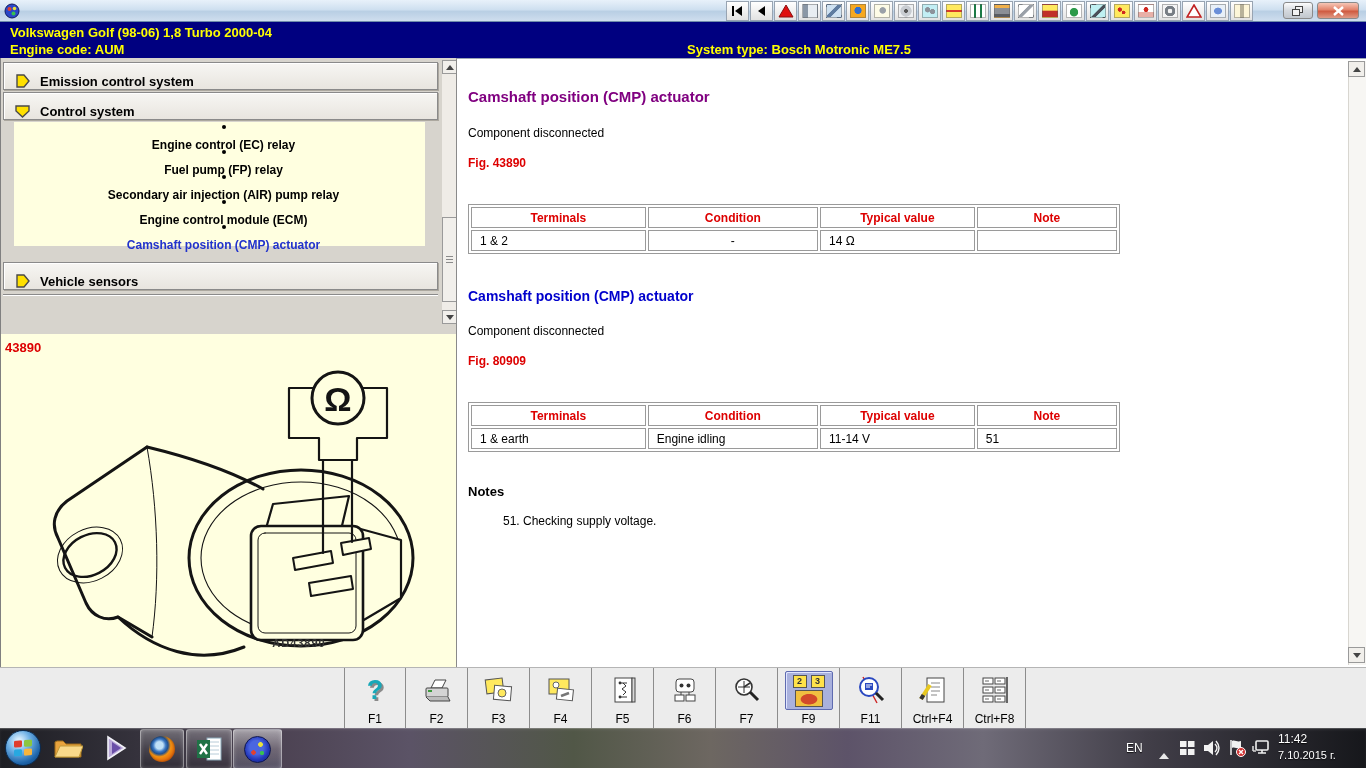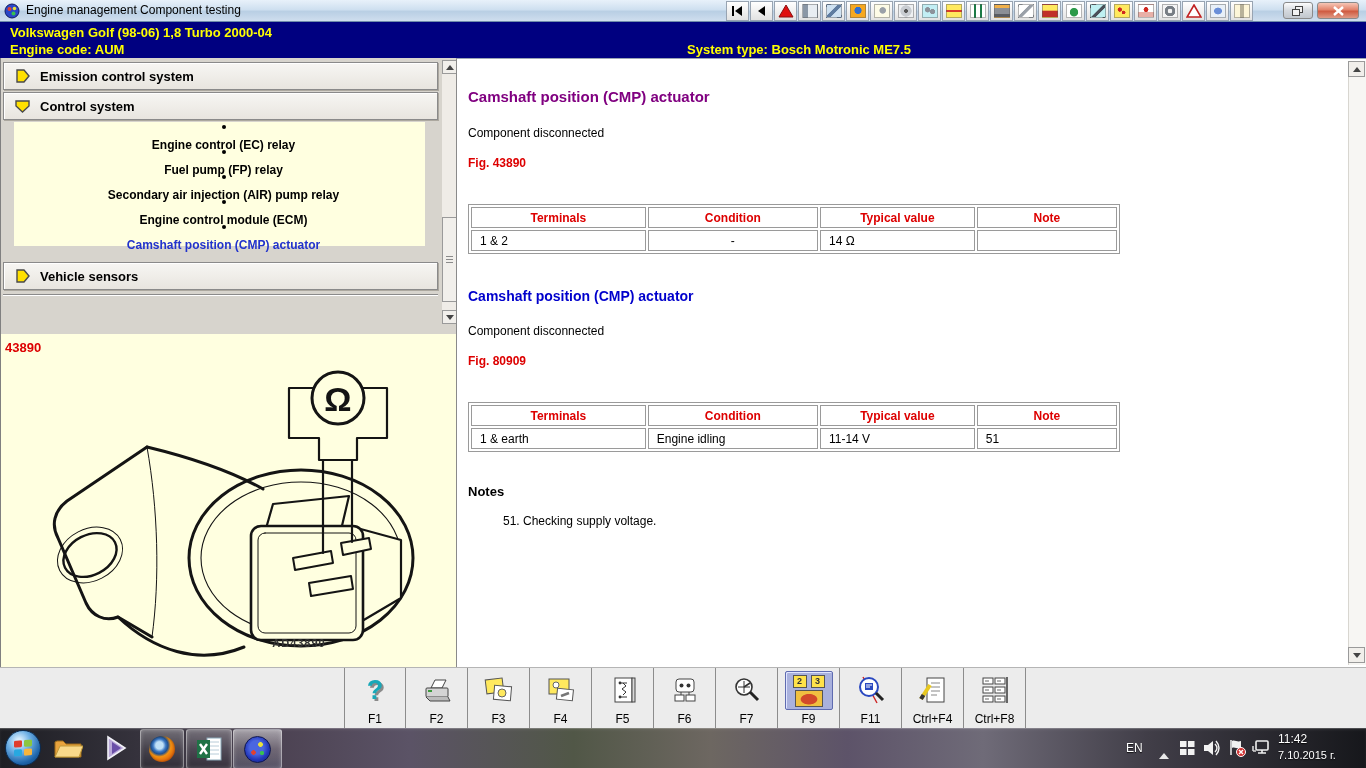--- a/index.html
+++ b/index.html
@@ -28,21 +28,21 @@
     font-weight:bold;font-size:13px;}
   .navy span{position:absolute;white-space:nowrap;}
 
   
   .sidebar{left:0;top:58px;width:456px;height:609px;background:#d7d4cd;}
   .tree{left:0;top:0;width:456px;height:276px;background:#d7d4cd;
     border-left:1px solid #808080;box-sizing:border-box;}
   .tree-head{left:2px;width:435px;height:28px;box-sizing:border-box;
     background:linear-gradient(#f7f6f3,#e8e5df);border:1px solid #8a8a8a;
     box-shadow:inset 1px 1px 0 #ffffff,1px 1px 0 #aca89f;
-    display:flex;align-items:center;gap:9px;padding-left:10px;cursor:pointer;}
+    display:flex;align-items:flex-end;gap:9px;padding-left:10px;cursor:pointer;}
   .tree-head .lbl{font-weight:bold;font-size:13px;color:#000;}
   .ylist{left:13px;top:64px;width:411px;height:124px;background:#ffffe0;}
   .ylist .item{height:25px;display:flex;align-items:center;gap:9px;padding-left:8px;cursor:pointer;flex-direction:column;}
   .ylist .bullet{width:4px;height:4px;border-radius:50%;background:#000;flex:0 0 auto;}
   .ylist .itxt{font-weight:bold;font-size:12px;color:#000;white-space:nowrap;}
   .ylist .item.sel .itxt{color:#2233cc;}
   .tree-divider{left:2px;top:236px;width:435px;height:2px;
     background:linear-gradient(#8a8a8a 50%,#ffffff 50%);}
 
   
@@ -136,21 +136,20 @@
 
   <div class="abs titlebar">
     <span class="abs app-icon">
       <svg width="16" height="16" viewBox="0 0 16 16">
         <circle cx="8" cy="8" r="7" fill="#2a46c8" stroke="#101c60"></circle>
         <circle cx="5.5" cy="6" r="2" fill="#e04030"></circle>
         <circle cx="10.5" cy="5.5" r="1.8" fill="#e8e13c"></circle>
         <circle cx="9.5" cy="10.5" r="2" fill="#38c050"></circle>
       </svg>
     </span>
-    <span class="abs title-text">Engine management Component testing</span>
 
     <div class="abs tb-icons">
       <span class="tbi">
           <svg width="13" height="12">
             <rect x="1" y="1" width="2" height="10" fill="#000"></rect>
             <polygon points="11,1 4,6 11,11" fill="#000"></polygon>
           </svg>
         </span>
       <span class="tbi">
           <svg width="13" height="12">

